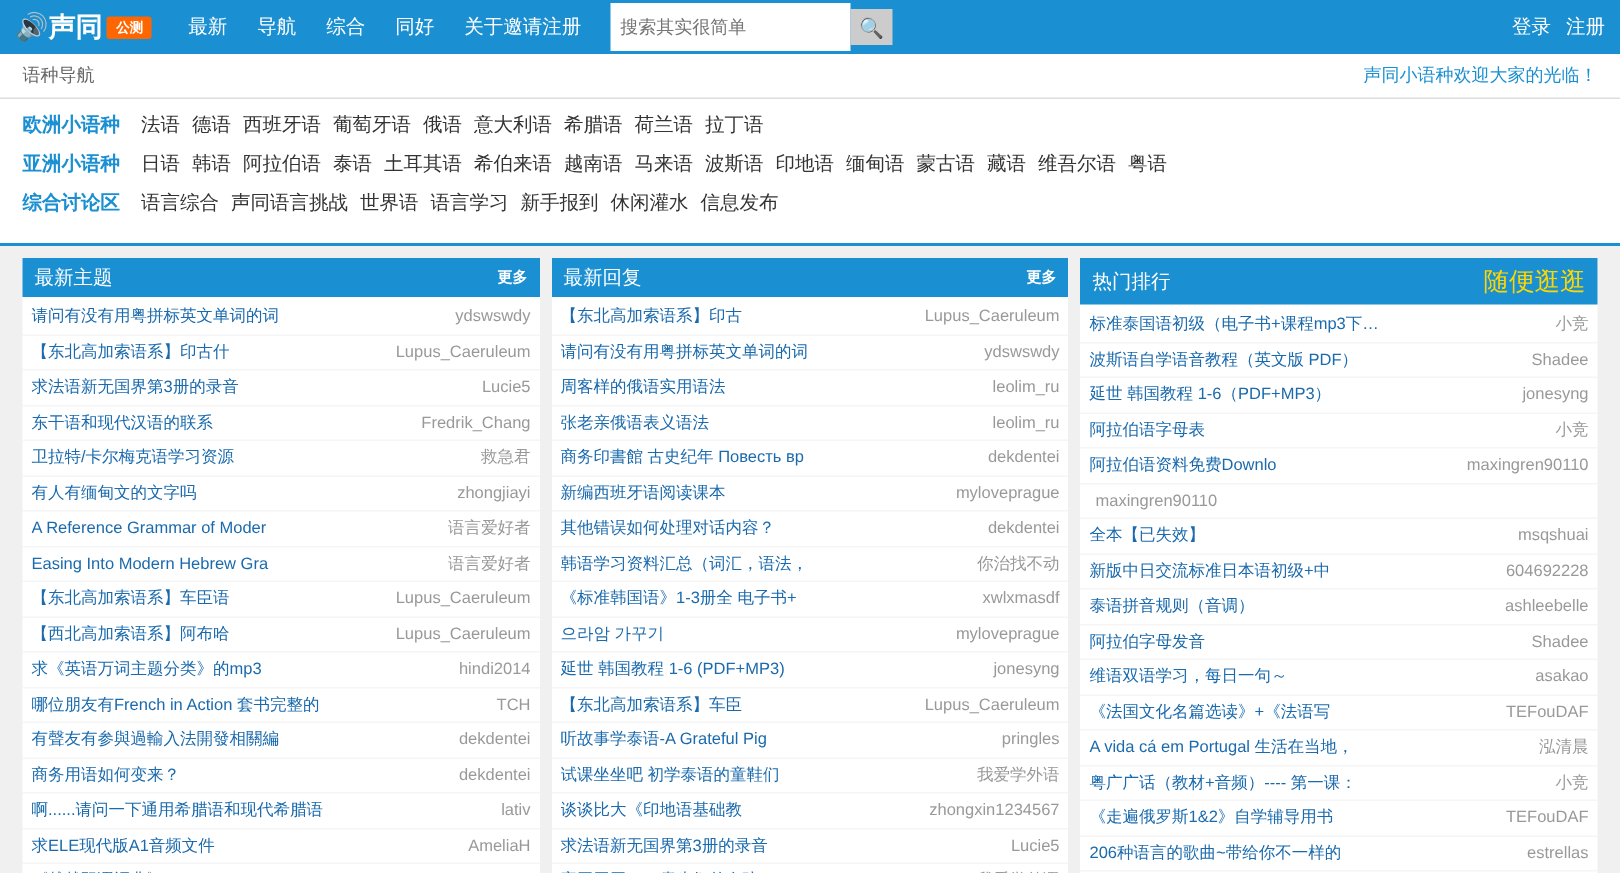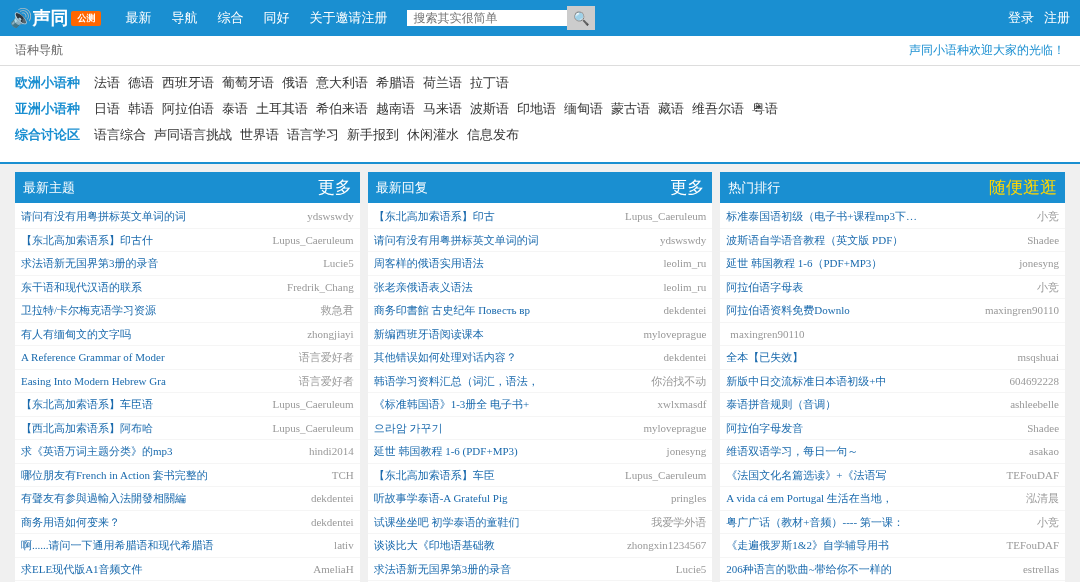--- a/index.html
+++ b/index.html
@@ -5,21 +5,21 @@
     * { margin: 0; padding: 0; box-sizing: border-box; }
     body { font-family: 'Microsoft YaHei', SimSun, Arial, sans-serif; font-size: 12px; background: #f0f0f0; color: #333; }
 
     
     #header { background: #1a8fd1; height: 36px; display: flex; align-items: center; padding: 0 10px; }
     #header .logo { color: white; font-size: 18px; font-weight: bold; margin-right: 6px; display: flex; align-items: center; }
     #header .logo-badge { background: #ff6600; color: white; font-size: 9px; padding: 1px 6px; border-radius: 2px; margin-left: 3px; vertical-align: super; }
     #header nav { display: flex; gap: 0; margin-left: 8px; }
     #header nav a { color: white; text-decoration: none; padding: 0 10px; font-size: 13px; line-height: 36px; }
     #header .search-box { margin-left: 10px; display: flex; align-items: center; }
-    #header .search-box input { height: 16px; width: 160px; border: none; padding: 0 6px; font-size: 12px; color: #999; outline: none; }
+    #header .search-box input { height: 32px; width: 160px; border: none; padding: 0 6px; font-size: 12px; color: #999; outline: none; }
     #header .search-box button { height: 24px; width: 28px; background: #ccc; border: none; cursor: pointer; display: flex; align-items: center; justify-content: center; }
     #header .auth-links { margin-left: auto; display: flex; gap: 10px; }
     #header .auth-links a { color: white; text-decoration: none; font-size: 13px; }
 
     
     #nav-banner { background: white; padding: 6px 15px; font-size: 12px; color: #666; border-bottom: 1px solid #ddd; display: flex; justify-content: space-between; align-items: flex-start; }
     #nav-banner .nav-tip { color: #1a8fd1; font-size: 12px; }
 
     
     #lang-sections { background: white; padding: 8px 15px 10px; border-bottom: 2px solid #1a8fd1; }
@@ -27,25 +27,25 @@
     .lang-category { color: #1a8fd1; font-weight: bold; font-size: 13px; margin-right: 12px; white-space: nowrap; min-width: 60px; }
     .lang-links { display: flex; flex-wrap: wrap; gap: 2px 4px; }
     .lang-links a { color: #333; text-decoration: none; font-size: 13px; padding: 0 2px; }
 
     
     #main { display: flex; gap: 8px; padding: 8px 15px; }
 
     
     .col { flex: 1; background: white; }
     .col-header { background: #1a8fd1; color: white; padding: 4px 8px; display: flex; justify-content: space-between; align-items: center; font-size: 13px; }
-    .col-header .more { color: white; text-decoration: none; font-size: 17px; }
+    .col-header .more { color: white; text-decoration: none; font-size: 10px; font-weight: bold; }
     .col-header .extra { color: #ffd700; font-size: 17px; cursor: pointer; }
 
     .col-body { padding: 2px 0; }
-    .col-item { padding: 3px 6px; display: flex; justify-content: space-between; border-bottom: 1px solid #f5f5f5; font-size: 11px; line-height: 1.5; font-family: Liberation Serif, serif; }
+    .col-item { padding: 3px 6px; display: flex; justify-content: space-between; border-bottom: 1px solid #f5f5f5; font-size: 11px; line-height: 1.5; }
     .col-item .title { color: #1a6aad; text-decoration: none; flex: 1; overflow: hidden; white-space: nowrap; text-overflow: ellipsis; max-width: 200px; }
     .col-item .user { color: #999; font-size: 11px; margin-left: 4px; white-space: nowrap; }
   </style>
 </head>
 <body>
 
 <div id="header">
   <div class="logo">
     <span>🔊</span>
     <span>声同</span>

